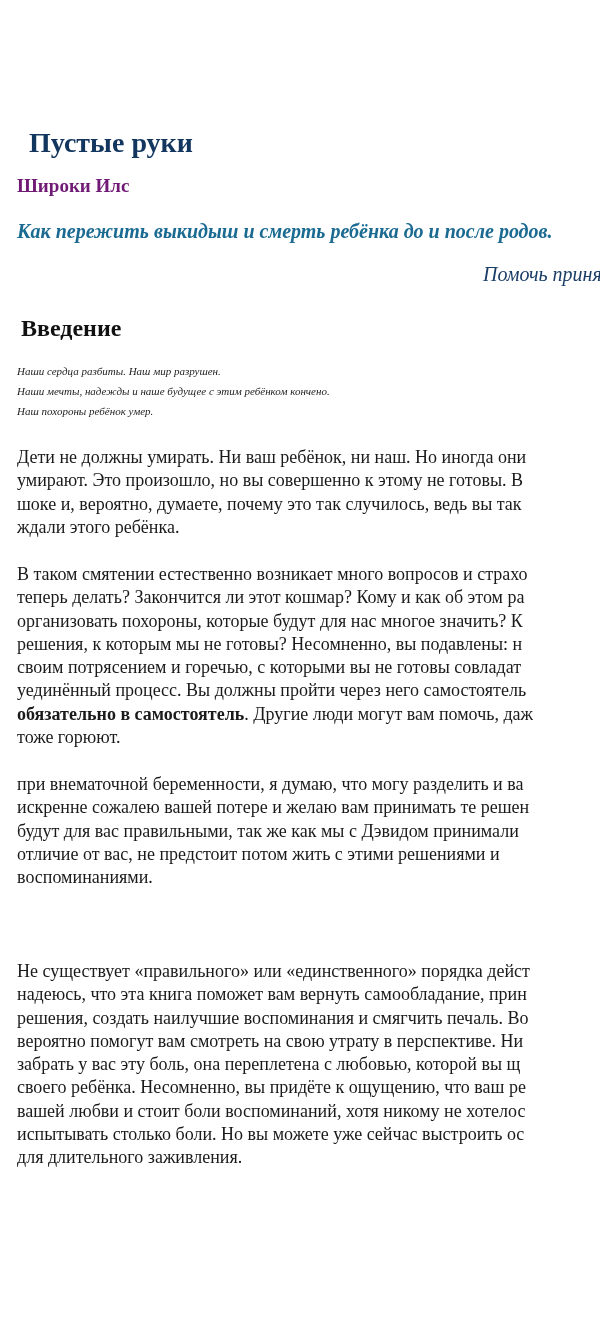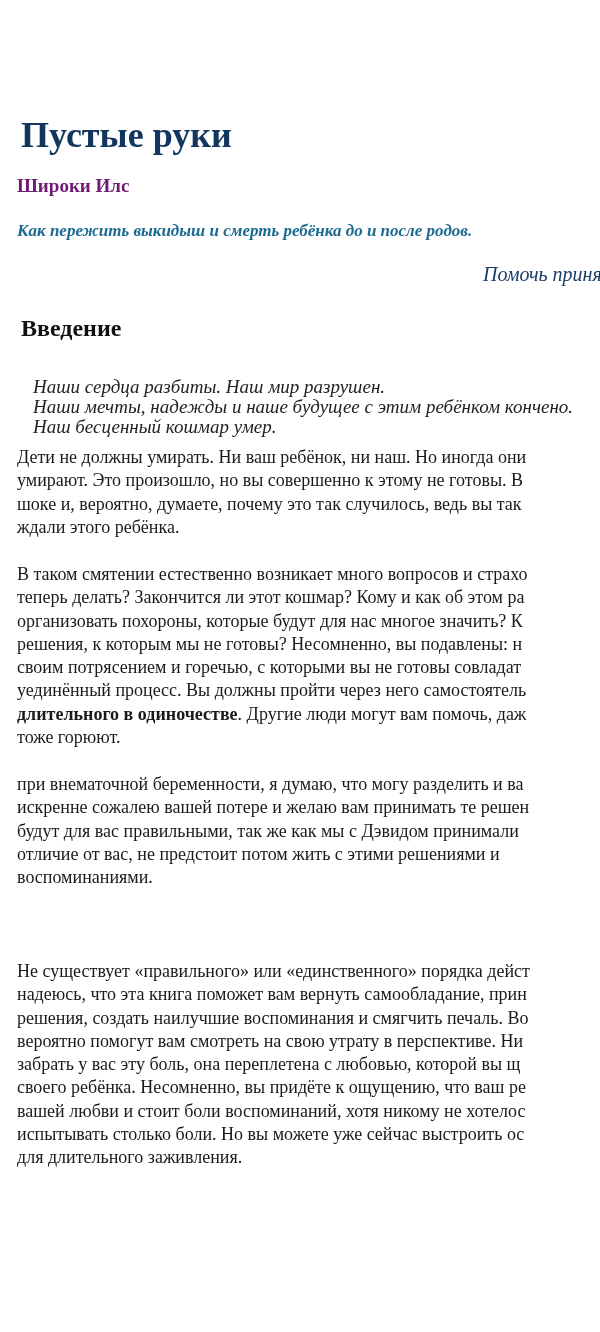--- a/index.html
+++ b/index.html
@@ -18,22 +18,22 @@
     .page {
       position: absolute;
       left: 17px;
       top: 0;
       width: 900px;
     }
     .book-title {
       position: absolute;
       top: 111px;
       left: 0;
-      margin: 4px;
-      font-size: 36px;
+      margin: 12px;
+      font-size: 28px;
       font-weight: bold;
       color: #12365e;
       line-height: 40px;
       white-space: nowrap;
     }
     .author {
       position: absolute;
       top: 175px;
       left: 0;
       margin: 0;
@@ -41,21 +41,21 @@
       font-weight: bold;
       color: #701a75;
       line-height: 22px;
       white-space: nowrap;
     }
     .subtitle {
       position: absolute;
       top: 220px;
       left: 0;
       margin: 0;
-      font-size: 17px;
+      font-size: 20px;
       font-weight: bold;
       font-style: italic;
       color: #1a6a92;
       line-height: 22px;
       white-space: nowrap;
     }
     .epigraph-link {
       position: absolute;
       top: 264px;
       left: 466px;
@@ -74,22 +74,22 @@
       font-size: 24px;
       font-weight: bold;
       color: #111111;
       line-height: 30px;
       white-space: nowrap;
     }
     .poem {
       position: absolute;
       top: 361px;
       left: 0;
-      margin: 16px;
-      font-size: 19px;
+      margin: 0;
+      font-size: 11px;
       font-style: italic;
       line-height: 20px;
       color: #222222;
     }
     .poem .line { display: block; white-space: nowrap; }
     .para {
       position: absolute;
       left: 0;
       margin: 0;
       font-size: 18px;
@@ -110,38 +110,38 @@
   <h1 class="book-title">Пустые руки</h1>
   <h3 class="author">Широки Илс</h3>
   <h3 class="subtitle">Как пережить выкидыш и смерть ребёнка до и после родов.</h3>
   <p class="epigraph-link">Помочь принят</p>
 
   <h2 class="section-heading">Введение</h2>
 
   <p class="poem">
     <span class="line">Наши сердца разбиты. Наш мир разрушен.</span>
     <span class="line">Наши мечты, надежды и наше будущее с этим ребёнком кончено.</span>
-    <span class="line">Наш бесценный кошмар умер.</span>
+    <span class="line">Наш похороны ребёнок умер.</span>
   </p>
 
   <p class="para" id="p1">
     <span class="line">Дети не должны умирать. Ни ваш ребёнок, ни наш. Но иногда они</span>
     <span class="line">умирают. Это произошло, но вы совершенно к этому не готовы. В</span>
     <span class="line">шоке и, вероятно, думаете, почему это так случилось, ведь вы так</span>
     <span class="line">ждали этого ребёнка.</span>
   </p>
 
   <p class="para" id="p2">
     <span class="line">В таком смятении естественно возникает много вопросов и страхо</span>
     <span class="line">теперь делать? Закончится ли этот кошмар? Кому и как об этом ра</span>
     <span class="line">организовать похороны, которые будут для нас многое значить? К</span>
     <span class="line">решения, к которым мы не готовы? Несомненно, вы подавлены: н</span>
     <span class="line">своим потрясением и горечью, с которыми вы не готовы совладат</span>
     <span class="line">уединённый процесс. Вы должны пройти через него самостоятель</span>
-    <span class="line"><b>длительного в одиночестве</b><span>. Другие люди могут вам помочь, даж</span></span>
+    <span class="line"><b>обязательно в самостоятель</b><span>. Другие люди могут вам помочь, даж</span></span>
     <span class="line">тоже горюют.</span>
   </p>
 
   <p class="para" id="p3">
     <span class="line">при внематочной беременности, я думаю, что могу разделить и ва</span>
     <span class="line">искренне сожалею вашей потере и желаю вам принимать те решен</span>
     <span class="line">будут для вас правильными, так же как мы с Дэвидом принимали</span>
     <span class="line">отличие от вас, не предстоит потом жить с этими решениями и</span>
     <span class="line">воспоминаниями.</span>
   </p>

